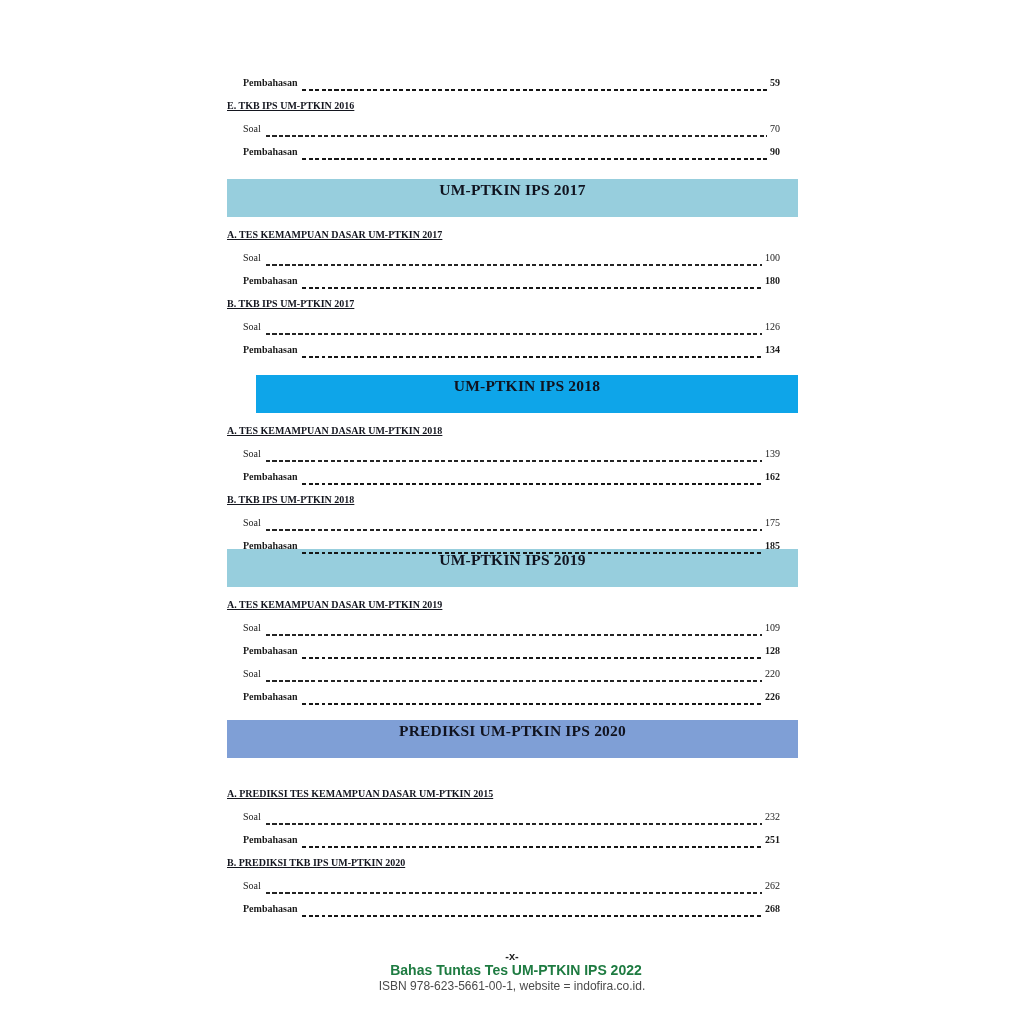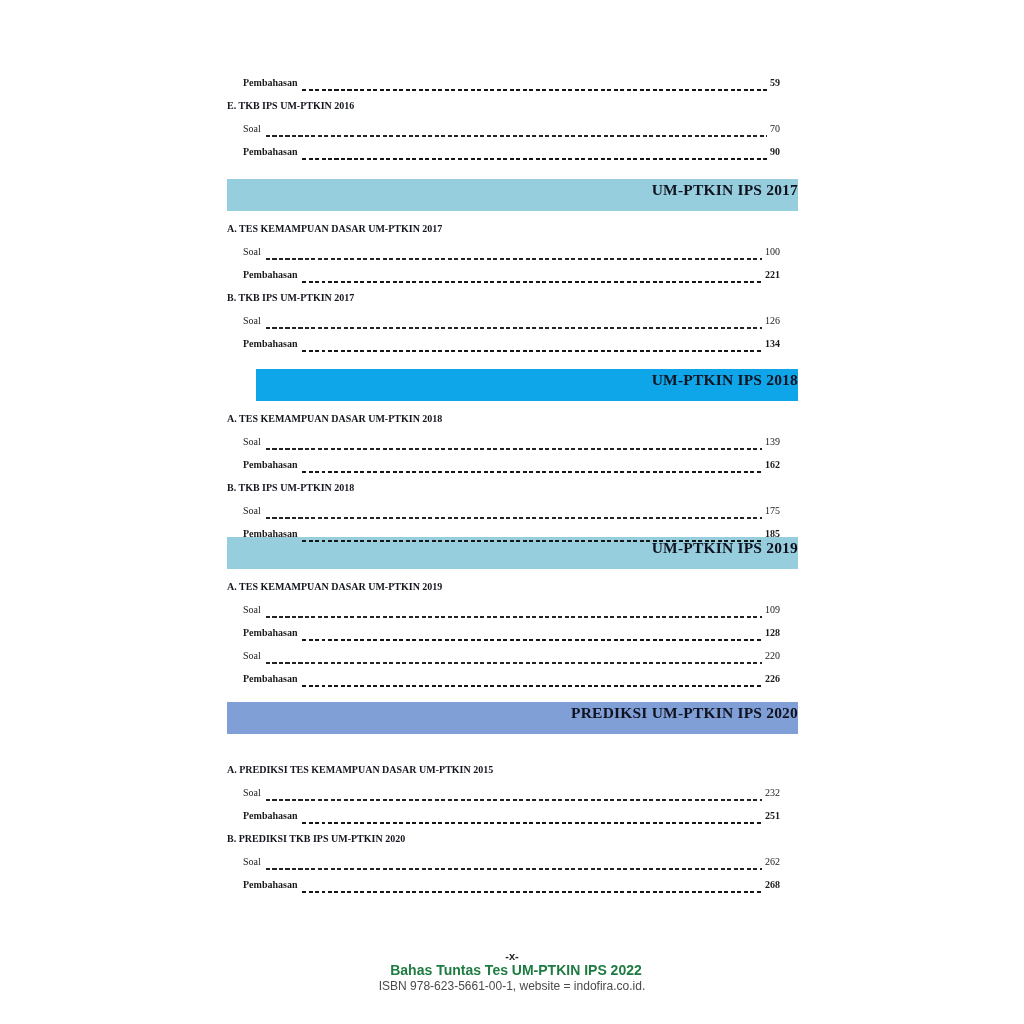--- a/index.html
+++ b/index.html
@@ -4,37 +4,37 @@
 <style>
   html,body{margin:0;padding:0;}
   body{
     width:1024px;height:1024px;position:relative;background:#ffffff;
     font-family:"Liberation Serif", serif;color:#1a1a1a;overflow:hidden;
   }
   #page{position:absolute;inset:0;background:#ffffff;}
   #toc{position:absolute;left:227px;top:65px;width:571px;}
   .section{margin:0;}
   .banner{
-    height:32px;line-height:21px;text-align:right;font-weight:bold;
+    height:38px;line-height:21px;text-align:center;font-weight:bold;
     font-size:15.5px;color:#10131f;letter-spacing:.2px;
   }
   .banner.light{background:#97ced e0;}
   .banner.light{background:#97cedd;}
   .banner.blue{background:#7f9fd6;}
   
   #toc .section:nth-child(2) .banner{margin-top:22px;}
   #toc .section:nth-child(3) .banner{margin-top:20px;}
   #toc .section:nth-child(4) .banner{margin-top:-2px;}
   #toc .section:nth-child(5) .banner{margin-top:18px;}
   #toc .section:nth-child(5) .rows{margin-top:18px;}
   .row{
     height:23px;display:flex;align-items:flex-end;
     box-sizing:border-box;padding-right:18px;font-size:10px;
   }
-  .row.heading{font-weight:bold;padding-left:0;color:#14161f;}
+  .row.heading{font-weight:bold;padding-left:0;color:#14161f;text-decoration:underline;}
   .row.entry{padding-left:16px;}
   .row.entry.bold{font-weight:bold;}
   .label{white-space:nowrap;}
   .leader{
     flex:1;height:1.7px;margin:0 3px 0 5px;position:relative;top:3px;
     background:repeating-linear-gradient(90deg,#242424 0 4px,transparent 4px 6.5px);
   }
   .row.entry.bold .leader{height:2.2px;background:repeating-linear-gradient(90deg,#161616 0 4px,transparent 4px 6.5px);}
   .pagenum{white-space:nowrap;}
   .footer-line{position:absolute;left:0;right:0;text-align:center;font-family:"Liberation Sans", sans-serif;}
@@ -73,21 +73,21 @@
         <div class="rows">
           <div class="row heading">A. TES KEMAMPUAN DASAR UM-PTKIN 2017</div>
           <div class="row entry">
             <span class="label">Soal</span>
             <span class="leader"></span>
             <span class="pagenum">100</span>
           </div>
           <div class="row entry bold">
             <span class="label">Pembahasan</span>
             <span class="leader"></span>
-            <span class="pagenum">221</span>
+            <span class="pagenum">180</span>
           </div>
           <div class="row heading">B. TKB IPS UM-PTKIN 2017</div>
           <div class="row entry">
             <span class="label">Soal</span>
             <span class="leader"></span>
             <span class="pagenum">126</span>
           </div>
           <div class="row entry bold">
             <span class="label">Pembahasan</span>
             <span class="leader"></span>

